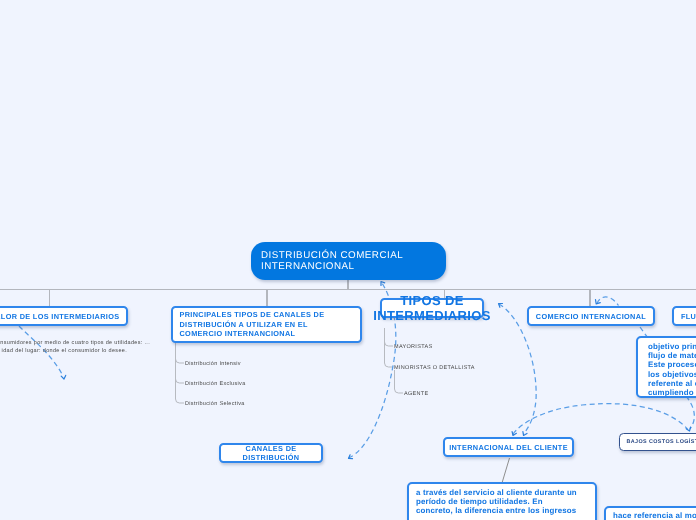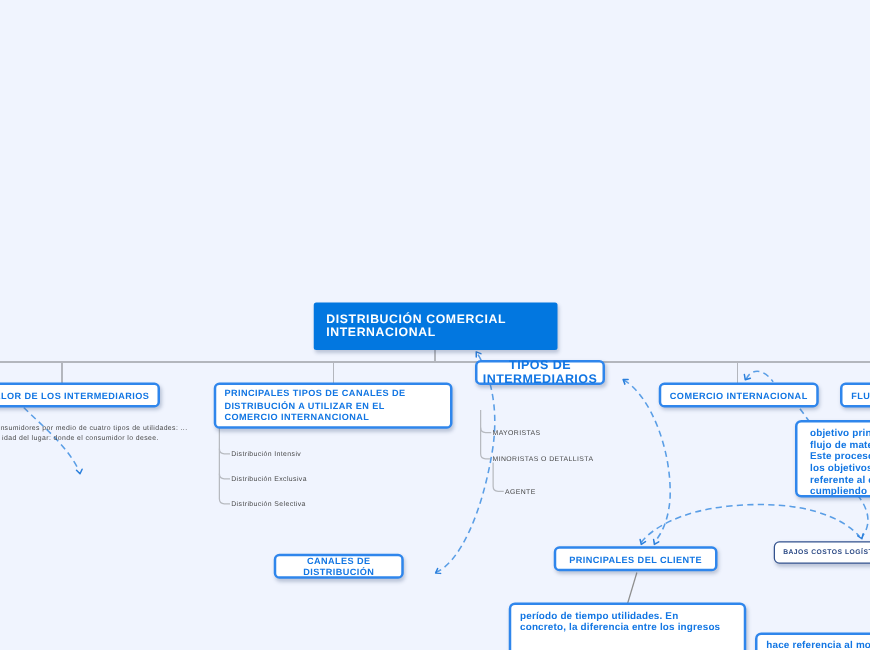--- a/index.html
+++ b/index.html
@@ -4,21 +4,21 @@
 <style>
   html,body{margin:0;padding:0;}
   body{width:696px;height:520px;overflow:hidden;background:#f0f4fe;
        font-family:"Liberation Sans",sans-serif;position:relative;
        -webkit-font-smoothing:antialiased;text-rendering:geometricPrecision;}
   #stage{position:absolute;left:0;top:0;width:696px;height:520px;overflow:hidden;}
   svg#links{position:absolute;left:0;top:0;width:696px;height:520px;}
   .node{position:absolute;box-sizing:border-box;display:flex;align-items:center;
         transform:translateZ(0);}
 
-  .root{background:#0277e0;color:#ffffff;border-radius:2px;font-weight:bold;
+  .root{background:#0277e0;color:#ffffff;border-radius:14px;font-weight:normal;
         font-size:9.8px;letter-spacing:.5px;line-height:11.5px;
         box-shadow:1px 2px 3px rgba(70,90,130,.30);padding:0 10px;}
 
   .bx{background:#ffffff;border:2px solid #2f86ec;border-radius:4.5px;color:#1276e3;
       font-weight:bold;letter-spacing:.35px;box-shadow:1px 2px 3px rgba(70,90,130,.30);
       justify-content:center;text-align:center;}
 
   .bx.dark{border-color:#33528e;color:#2c4a85;}
 
   .note{position:absolute;box-sizing:border-box;transform:translateZ(0);
@@ -71,72 +71,73 @@
       <path d="M522.9 431.6 L523.5 435.5 L527.0 433.5"></path>
       <path d="M502.5 303.5 L498.5 303.5 L499.9 307.3"></path>
       <path d="M512.1 431.6 L513.0 435.5 L516.4 433.3"></path>
       <path d="M595.5 299.6 L596.2 303.8 L600.3 302.6"></path>
       <path d="M686.2 428.7 L689.5 431.0 L690.5 427.1"></path>
     </g>
   </svg>
 
   <div class="node root" style="left:251px;top:242px;width:195px;height:38px;flex-direction:column;align-items:flex-start;justify-content:center;">
     <span>DISTRIBUCIÓN COMERCIAL</span>
-    <span>INTERNACIONAL</span>
+    <span>INTERNANCIONAL</span>
   </div>
 
   <div class="node bx" style="left:-18px;top:306px;width:146px;height:20px;font-size:7.3px;">
     <span>VALOR DE LOS INTERMEDIARIOS</span>
   </div>
 
   <div class="node bx" style="left:171px;top:306px;width:191px;height:37px;font-size:7.3px;
               flex-direction:column;align-items:flex-start;justify-content:center;
               padding-left:6.5px;line-height:9.6px;">
     <span>PRINCIPALES TIPOS DE CANALES DE</span>
     <span>DISTRIBUCIÓN A UTILIZAR EN EL</span>
     <span>COMERCIO INTERNANCIONAL</span>
   </div>
 
-  <div class="node bx" style="left:380px;top:288px;width:104px;height:20px;font-size:10px;">
+  <div class="node bx" style="left:380px;top:298px;width:104px;height:20px;font-size:13px;">
     <span>TIPOS DE INTERMEDIARIOS</span>
   </div>
 
   <div class="node bx" style="left:527px;top:306px;width:128px;height:20px;font-size:7.3px;">
     <span>COMERCIO INTERNACIONAL</span>
   </div>
 
   <div class="node bx" style="left:672px;top:306px;width:90px;height:20px;font-size:7.3px;justify-content:flex-start;padding-left:7px;">
     <span>FLU</span>
   </div>
 
 
   <div class="node bx" style="left:219px;top:443px;width:104px;height:20px;font-size:7.3px;">
     <span>CANALES DE DISTRIBUCIÓN</span>
   </div>
 
   <div class="node bx" style="left:443px;top:437px;width:131px;height:20px;font-size:7.3px;">
-    <span>PRINCIPALES DEL CLIENTE</span>
+    <span>INTERNACIONAL DEL CLIENTE</span>
   </div>
 
   <div class="node bx dark" style="left:619px;top:433px;width:104px;height:17.5px;font-size:5.4px;letter-spacing:.4px;justify-content:flex-start;padding-left:6.5px;border-width:1.5px;">
     <span>BAJOS COSTOS LOGÍSTICOS</span>
   </div>
 
   <span class="plain" style="left:0px;top:340px;width:150px;text-align:right;">nsumidores por medio de cuatro tipos de utilidades: ...</span>
   <span class="plain" style="left:0px;top:348px;width:127px;text-align:right;">idad del lugar: donde el consumidor lo desee.</span>
 
   <span class="plain" style="left:185px;top:361px;">Distribución Intensiv</span>
   <span class="plain" style="left:185px;top:381px;">Distribución Exclusiva</span>
   <span class="plain" style="left:185px;top:401px;">Distribución Selectiva</span>
 
   <span class="plain" style="left:394px;top:344px;">MAYORISTAS</span>
   <span class="plain" style="left:394px;top:365px;">MINORISTAS O DETALLISTA</span>
   <span class="plain" style="left:404px;top:391px;">AGENTE</span>
 
   <div class="note" style="left:407px;top:482px;width:190px;height:60px;padding:4px 7px 0;">
+    <div>a través del servicio al cliente durante un</div>
     <div>período de tiempo utilidades. En</div>
     <div>concreto, la diferencia entre los ingresos</div>
   </div>
 
   <div class="note" style="left:636px;top:336px;width:130px;height:62px;padding:4px 0 0 10px;line-height:9.2px;">
     <div>objetivo prin</div>
     <div>flujo de mate</div>
     <div>Este proceso</div>
     <div>los objetivos</div>
     <div>referente al c</div>

